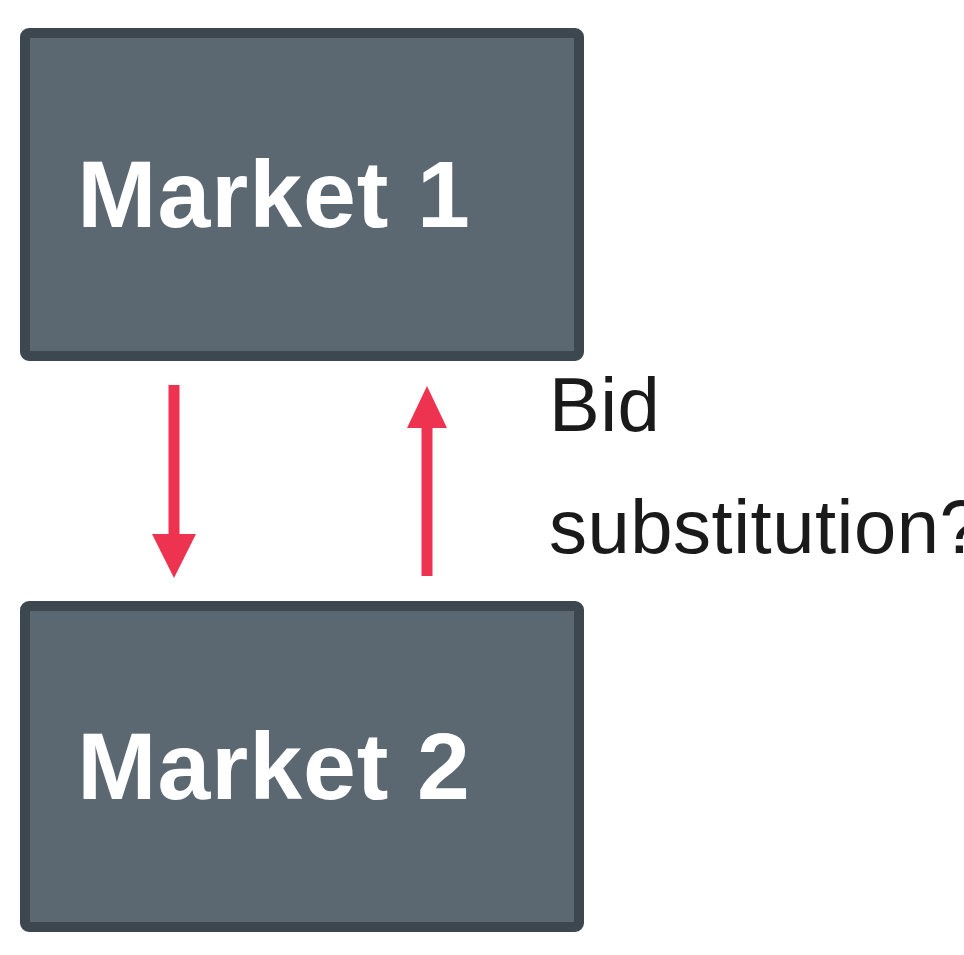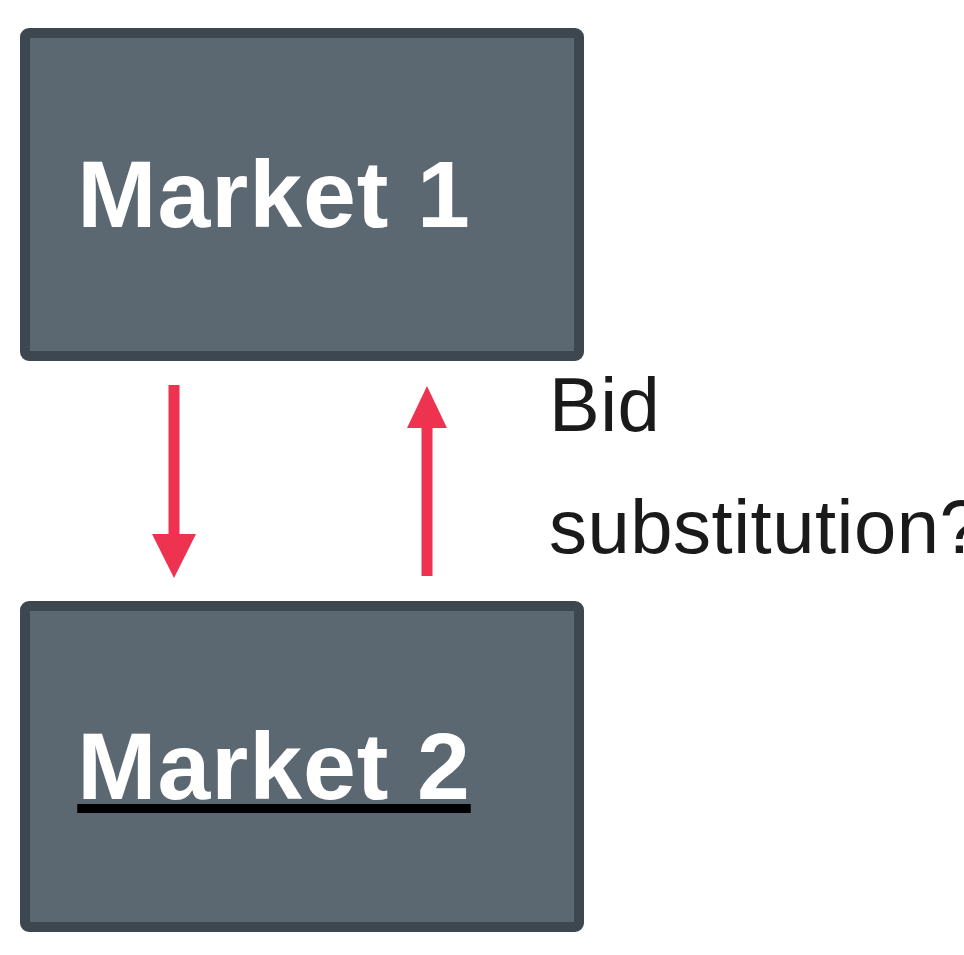--- a/index.html
+++ b/index.html
@@ -22,21 +22,21 @@
     box-sizing: border-box;
     background: var(--box_fill, #5c6871);
     border: 10px solid var(--box_border, #3d474f);
     border-radius: 9px;
     display: flex;
     align-items: center;
     justify-content: center;
     padding-right: 56px; 
   }
   #market-1-box { top: 28px; }
-  #market-2-box { top: 601px; height: 331px; text-decoration: underline; }
+  #market-2-box { top: 601px; height: 331px; }
   .market-label {
     color: var(--box_text, #ffffff);
     font-size: 95px;
     font-weight: bold;
     line-height: 1;
     white-space: nowrap;
     letter-spacing: 1px;
   }
   #arrow-layer {
     position: absolute;

